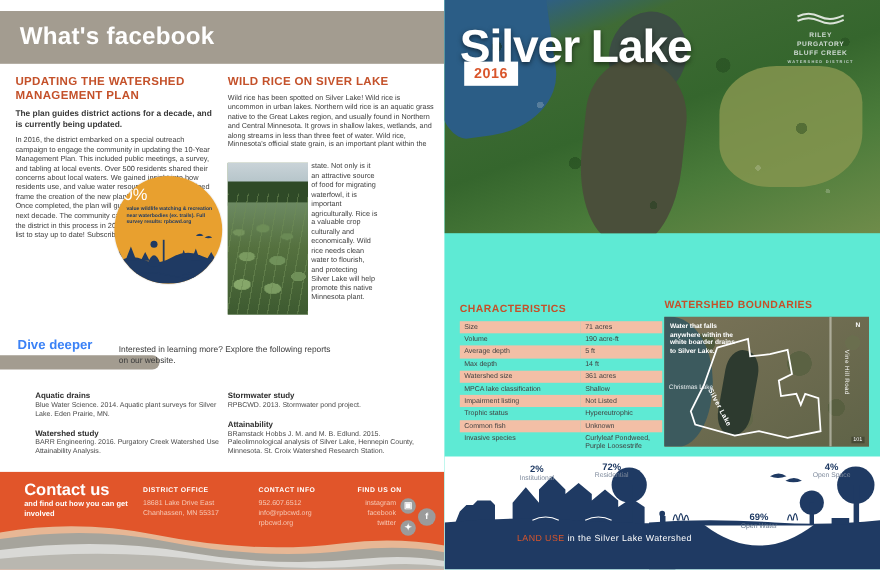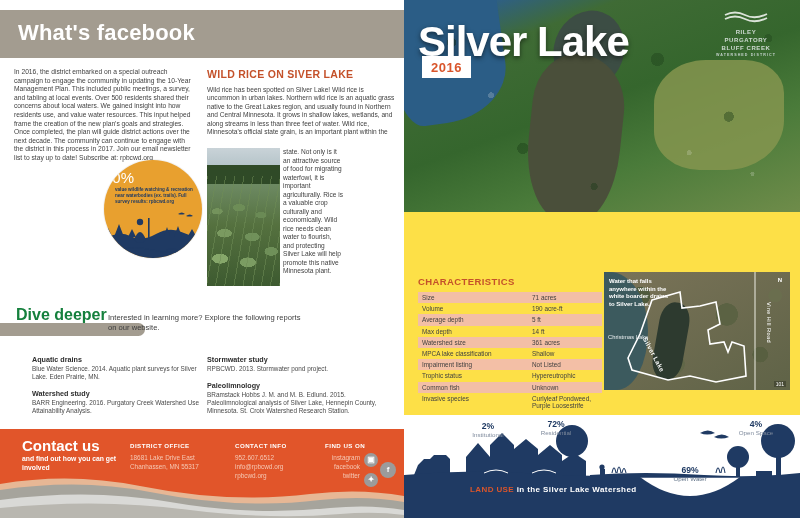--- a/index.html
+++ b/index.html
@@ -50,42 +50,42 @@
       radial-gradient(ellipse 11px 7px at 88% 62%, #6f9059 60%, transparent 62%);}
   .photo-rice .stems{position:absolute;left:0;top:20%;width:100%;height:80%;
     background:repeating-linear-gradient(100deg, rgba(110,140,85,.55) 0 1px, transparent 1px 9px);}
 
   
   .rice-wrap{position:absolute;left:283px;top:148px;width:60px;font-size:6.6px;line-height:8.5px;color:#3f3f3f;}
 
   
   .dive{position:absolute;left:0;top:305px;width:404px;}
   .dive-tab{position:absolute;left:0;top:18px;width:145px;height:13px;background:#a39c90;border-radius:0 7px 7px 0;}
-  .dive-title{position:absolute;left:16px;top:1px;font-size:16px;font-weight:bold;color:#15803d;}
+  .dive-title{position:absolute;left:16px;top:1px;font-size:12px;font-weight:bold;color:#3b82f6;}
   .dive-sub{position:absolute;left:108px;top:8px;width:200px;font-size:7.6px;line-height:10px;color:#3c3c3c;}
 
   .refs{position:absolute;left:0;top:355px;width:404px;}
   .ref-colA{position:absolute;left:32px;top:0;width:170px;}
   .ref-colB{position:absolute;left:207px;top:0;width:190px;}
   .ref-t{font-size:7.2px;font-weight:bold;color:#2e2e2e;margin:0 0 1px 0;}
   .ref-b{font-size:6.4px;line-height:8px;color:#4a4a4a;margin:0 0 8px 0;}
 
   
   .contact{position:absolute;left:0;top:429px;width:404px;height:89px;background:#e1552a;overflow:hidden;border-radius:0 0 0 0;}
   .ct-title{position:absolute;left:22px;top:8px;font-size:15px;font-weight:bold;color:#ffffff;}
   .ct-sub{position:absolute;left:22px;top:26px;width:120px;font-size:6.8px;line-height:8.6px;font-weight:bold;color:#ffffff;}
   .ct-h{position:absolute;font-size:6.2px;font-weight:bold;color:#ffffff;letter-spacing:.45px;}
   .ct-b{position:absolute;font-size:6.4px;line-height:9px;color:#f6c8b4;}
   .waves{position:absolute;left:0;bottom:0;width:404px;height:48px;}
 
   .soc{position:absolute;width:14px;height:14px;border-radius:50%;background:#9b9b9b;color:#fff;
     font-size:8px;font-weight:bold;text-align:center;line-height:14px;}
 
   
-  .right{position:absolute;left:404px;top:0;width:396px;height:518px;background:#fde047;overflow:hidden;}
+  .right{position:absolute;left:404px;top:0;width:396px;height:518px;background:#5eead4;overflow:hidden;}
 
   .aerial{position:absolute;left:0;top:0;width:396px;height:212px;overflow:hidden;
     background:linear-gradient(160deg,#2e5f86 0%,#2e5f86 9%,#3f6b35 22%,#35662d 48%,#4a7b3a 70%,#6f8c4a 100%);}
   .aerial .lakeL{position:absolute;left:-10px;top:-8px;width:110px;height:130px;background:#2b5d86;
     border-radius:0 0 60% 20%/0 0 40% 30%;transform:rotate(-8deg);}
   .aerial .lakeMain{position:absolute;left:125px;top:54px;width:92px;height:168px;background:#4a4f3a;
     border-radius:46% 52% 40% 46%/30% 32% 45% 48%;transform:rotate(6deg);}
   .aerial .lakeMain2{position:absolute;left:150px;top:10px;width:70px;height:80px;background:#3c4d44;
     border-radius:50%;transform:rotate(20deg);}
   .aerial .field{position:absolute;left:250px;top:60px;width:130px;height:110px;background:#85954f;
@@ -136,39 +136,41 @@
   .wb-note{position:absolute;left:5px;top:6px;width:60px;font-size:6px;line-height:7.6px;font-weight:bold;color:#ffffff;}
   .wb-chr{position:absolute;left:4px;top:62px;width:42px;font-size:5.8px;line-height:7px;color:#e9eef0;}
   .wb-silver{position:absolute;left:44px;top:64px;font-size:6.4px;color:#ffffff;font-weight:bold;
     transform:rotate(62deg);transform-origin:left top;letter-spacing:.4px;}
   .wb-vine{position:absolute;right:18px;top:30px;font-size:5.6px;color:#ffffff;writing-mode:vertical-rl;letter-spacing:.4px;}
   .wb-101{position:absolute;right:4px;bottom:3px;font-size:5px;color:#fff;background:rgba(0,0,0,.25);padding:0 2px;}
   .wb-n{position:absolute;right:8px;top:5px;font-size:6px;color:#fff;font-weight:bold;}
 
   
   .landuse{position:absolute;left:0;top:415px;width:396px;height:103px;overflow:hidden;background:#fff;}
-  .lu-label{position:absolute;left:18px;bottom:24px;font-size:8px;font-weight:bold;color:#d9552b;letter-spacing:.4px;z-index:4;padding-left:48px;}
+  .lu-label{position:absolute;left:18px;bottom:24px;font-size:8px;font-weight:normal;color:#d9552b;letter-spacing:.4px;z-index:4;padding-left:48px;}
   .lu-label .w{color:#ffffff;}
   .lu-stat{position:absolute;z-index:5;text-align:center;}
   .lu-stat .p{font-size:8.6px;font-weight:bold;color:#1f3a63;line-height:10px;}
   .lu-stat .n{font-size:6.2px;color:#7e8a9c;line-height:8px;}
   .lu-stat.ow .p{color:#1f3a63;}
   .lu-stat.ow .n{color:#5f7186;}
 </style>
 </head>
 <body>
 
 <div class="page">
 
   <div class="left">
 
     <div class="hdr-bar"></div>
     <div class="hdr-title">What's facebook</div>
 
     <div class="col colL">
+      <div class="sec-head">UPDATING THE WATERSHED MANAGEMENT PLAN</div>
+      <p class="lead">The plan guides district actions for a decade, and is currently being updated.</p>
       <p class="body-txt">In 2016, the district embarked on a special outreach campaign to engage the community in updating the 10-Year Management Plan. This included public meetings, a survey, and tabling at local events. Over 500 residents shared their concerns about local waters. We gained insight into how residents use, and value water resources. This input helped frame the creation of the new plan's goals and strategies. Once completed, the plan will guide district actions over the next decade. The community can continue to engage with the district in this process in 2017. Join our email newsletter list to stay up to date! Subscribe at: rpbcwd.org</p>
     </div>
 
     <div class="badge">
       <div class="pct">80%</div>
       <div class="cap">value wildlife watching &amp; recreation near waterbodies (ex. trails). Full survey results: rpbcwd.org</div>
       <svg class="scene" viewBox="0 0 98 52" preserveAspectRatio="none">
         <path d="M0 34 Q14 24 26 30 Q38 36 52 28 Q66 20 80 27 Q90 32 98 28 L98 52 L0 52 Z" fill="#1f3a63"></path>
         <path d="M0 30 L4 22 L8 30 Z M10 31 L15 18 L20 31 Z M24 31 L28 23 L32 31 Z M60 30 L63 21 L66 30 Z M70 31 L74 20 L78 31 Z M84 30 L88 23 L92 30 Z" fill="#1f3a63"></path>
         <rect x="44" y="12" width="1.6" height="20" fill="#1f3a63"></rect>
@@ -204,21 +206,21 @@
     <div class="refs">
       <div class="ref-colA">
         <div class="ref-t">Aquatic drains</div>
         <div class="ref-b">Blue Water Science. 2014. Aquatic plant surveys for Silver Lake. Eden Prairie, MN.</div>
         <div class="ref-t">Watershed study</div>
         <div class="ref-b">BARR Engineering. 2016. Purgatory Creek Watershed Use Attainability Analysis.</div>
       </div>
       <div class="ref-colB">
         <div class="ref-t">Stormwater study</div>
         <div class="ref-b">RPBCWD. 2013. Stormwater pond project.</div>
-        <div class="ref-t">Paleolimnology</div>
+        <div class="ref-t">Attainability</div>
         <div class="ref-b">BRamstack Hobbs J. M. and M. B. Edlund. 2015. Paleolimnological analysis of Silver Lake, Hennepin County, Minnesota. St. Croix Watershed Research Station.</div>
       </div>
     </div>
 
     <div class="contact">
       <div class="ct-title">Contact us</div>
       <div class="ct-sub">and find out how you can get involved</div>
 
       <div class="ct-h" style="left:130px;top:13px;">DISTRICT OFFICE</div>
       <div class="ct-b" style="left:130px;top:24px;width:110px;white-space:pre-line;">18681 Lake Drive East
@@ -316,20 +318,21 @@
             </tr>
         <tr>
               <td class="k">Invasive species</td>
               <td>Curlyleaf Pondweed, Purple Loosestrife</td>
             </tr>
       </tbody>
         </table>
     </div>
 
     <div class="wb">
+      <div class="wb-h">WATERSHED BOUNDARIES</div>
       <div class="wb-map">
         <div class="terr"></div>
         <div class="chrlake"></div>
         <div class="silver"></div>
         <div class="rd"></div>
         <svg style="position:absolute;inset:0;" width="186" height="118" viewBox="0 0 186 118">
           <path d="M48 28 L76 20 L78 36 L96 34 L112 30 L116 52 L104 58 L106 72 L120 70 L124 80 L128 70 L140 74 L142 104 L112 110 L86 104 L64 108 L28 98 L24 86 L36 62 Z" fill="none" stroke="#ffffff" stroke-width="1.6"></path>
         </svg>
         <div class="wb-note">Water that falls anywhere within the white boarder drains to Silver Lake.</div>
         <div class="wb-chr">Christmas Lake</div>

